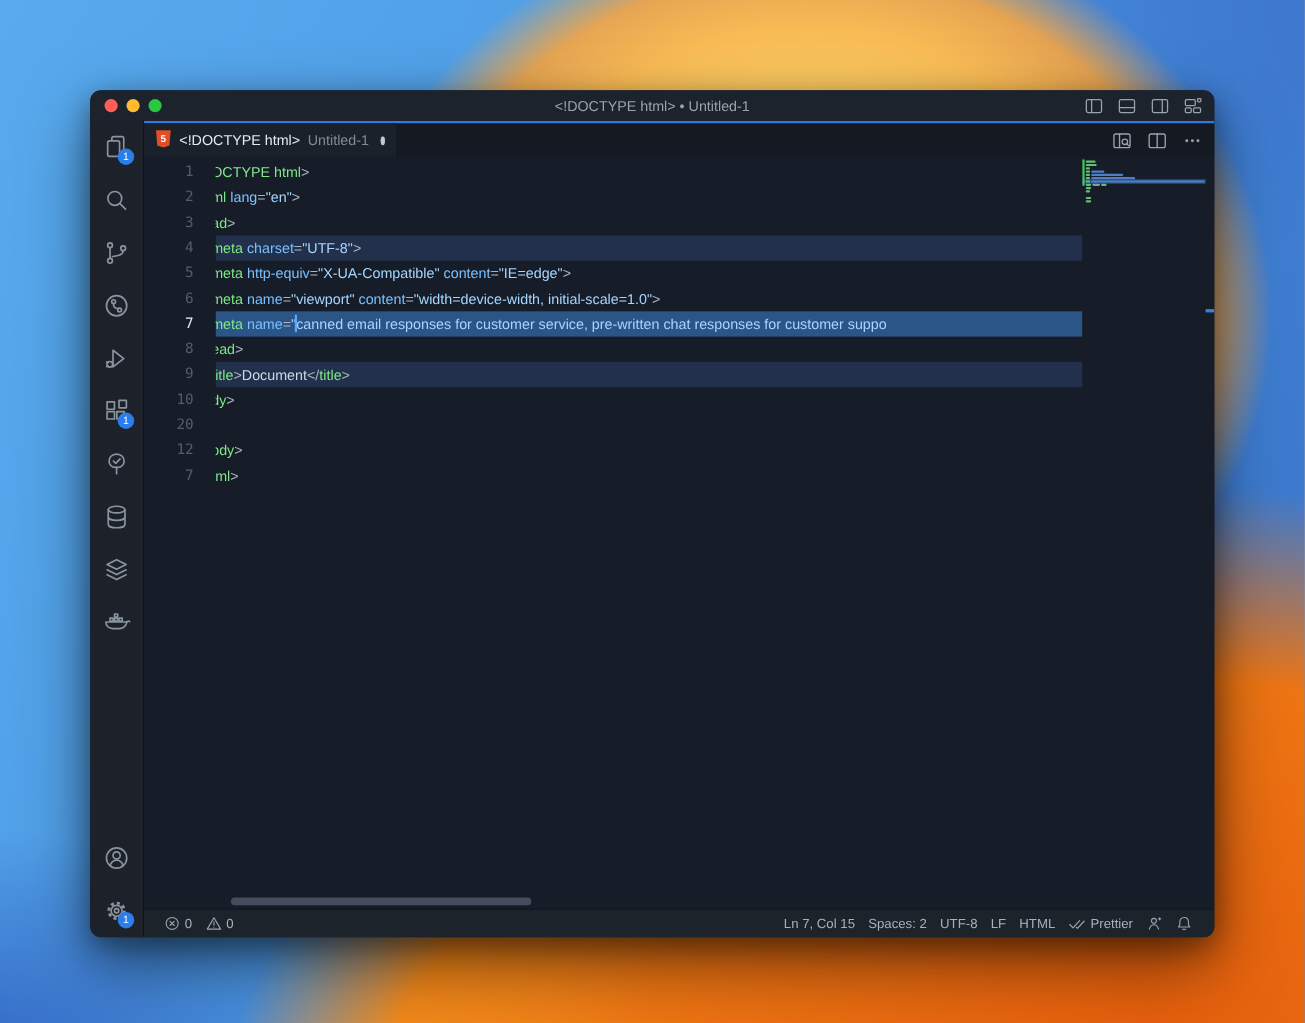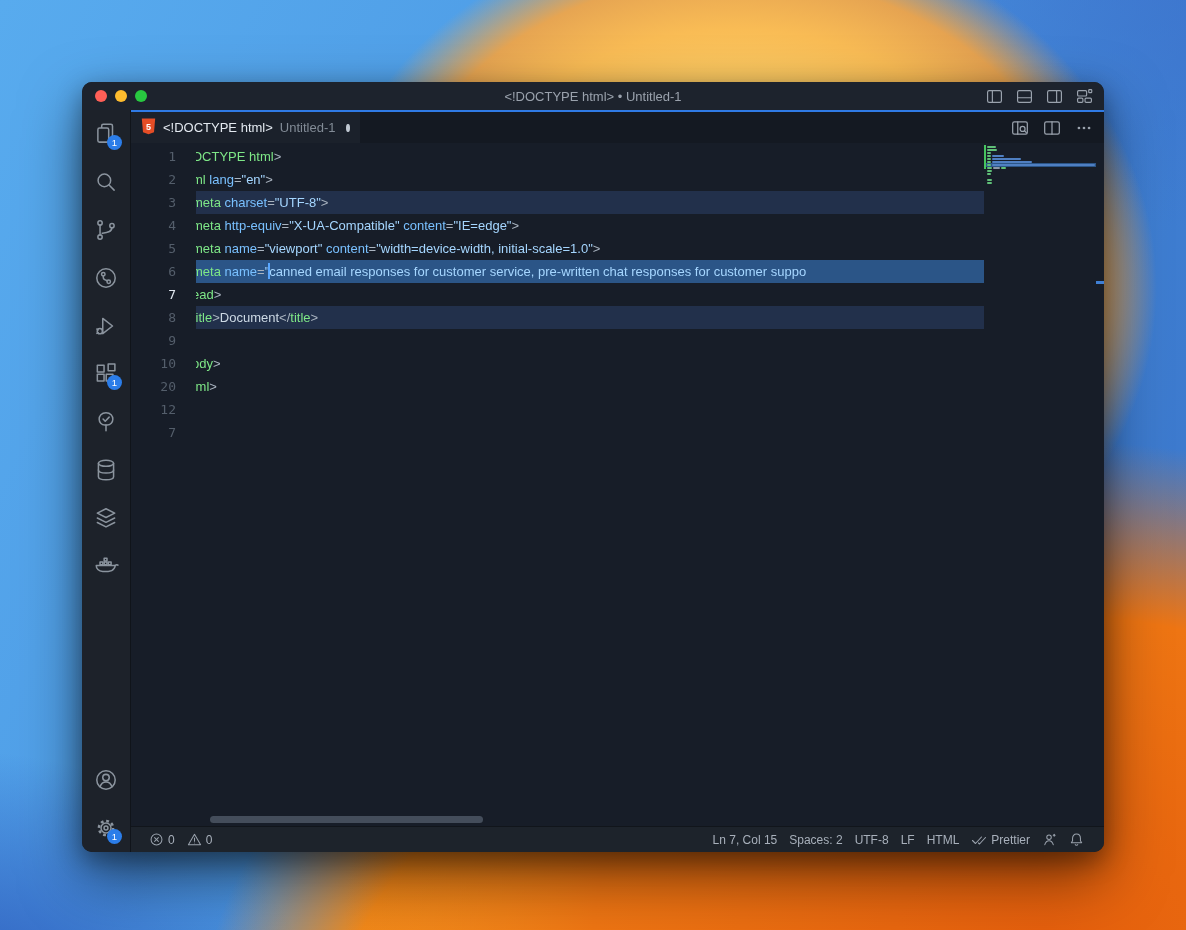--- a/index.html
+++ b/index.html
@@ -319,26 +319,28 @@
             <div class="num">9</div>
             <div class="num">10</div>
             <div class="num">20</div>
             <div class="num">12</div>
             <div class="num">7</div>
           </div>
         <div class="code-col" id="code-lines">
           <div class="hscrollbar"></div>
         <div class="cl"><span class="cl-in"><span class="t-tag">OCTYPE html</span><span class="t-pun">&gt;</span></span></div>
             <div class="cl"><span class="cl-in"><span class="t-tag">ml </span><span class="t-attr">lang</span><span class="t-pun">=</span><span class="t-str">"en"</span><span class="t-pun">&gt;</span></span></div>
+            <div class="cl"><span class="cl-in"><span class="t-tag">ad</span><span class="t-pun">&gt;</span></span></div>
             <div class="cl row-dim"><span class="cl-in"><span class="t-tag">meta </span><span class="t-attr">charset</span><span class="t-pun">=</span><span class="t-str">"UTF-8"</span><span class="t-pun">&gt;</span></span></div>
             <div class="cl"><span class="cl-in"><span class="t-tag">meta </span><span class="t-attr">http-equiv</span><span class="t-pun">=</span><span class="t-str">"X-UA-Compatible"</span><span class="t-pun"> </span><span class="t-attr">content</span><span class="t-pun">=</span><span class="t-str">"IE=edge"</span><span class="t-pun">&gt;</span></span></div>
             <div class="cl"><span class="cl-in"><span class="t-tag">meta </span><span class="t-attr">name</span><span class="t-pun">=</span><span class="t-str">"viewport"</span><span class="t-pun"> </span><span class="t-attr">content</span><span class="t-pun">=</span><span class="t-str">"width=device-width, initial-scale=1.0"</span><span class="t-pun">&gt;</span></span></div>
             <div class="cl row-sel"><span class="cl-in"><span class="t-tag">meta </span><span class="t-attr">name</span><span class="t-pun">=</span><span class="t-str">"</span><span class="caret"></span><span class="t-str">canned email responses for customer service, pre-written chat responses for customer suppo</span></span></div>
             <div class="cl"><span class="cl-in"><span class="t-tag">ead</span><span class="t-pun">&gt;</span></span></div>
             <div class="cl row-dim"><span class="cl-in"><span class="t-tag">title</span><span class="t-pun">&gt;</span><span class="t-fg">Document</span><span class="t-pun">&lt;/</span><span class="t-tag">title</span><span class="t-pun">&gt;</span></span></div>
+            <div class="cl"><span class="cl-in"><span class="t-tag">dy</span><span class="t-pun">&gt;</span></span></div>
             <div class="cl"><span class="cl-in"></span></div>
             <div class="cl"><span class="cl-in"><span class="t-tag">ody</span><span class="t-pun">&gt;</span></span></div>
             <div class="cl"><span class="cl-in"><span class="t-tag">tml</span><span class="t-pun">&gt;</span></span></div>
           </div>
         <div class="minimap">
           <div class="mm-selrow"></div>
           <div class="mm-changebar"></div>
           <div class="mm-lines" id="mm-lines">
               <div class="mm-row">
                 <div class="mm-seg" style="width: 9px; background: rgb(95, 191, 119);"></div>

